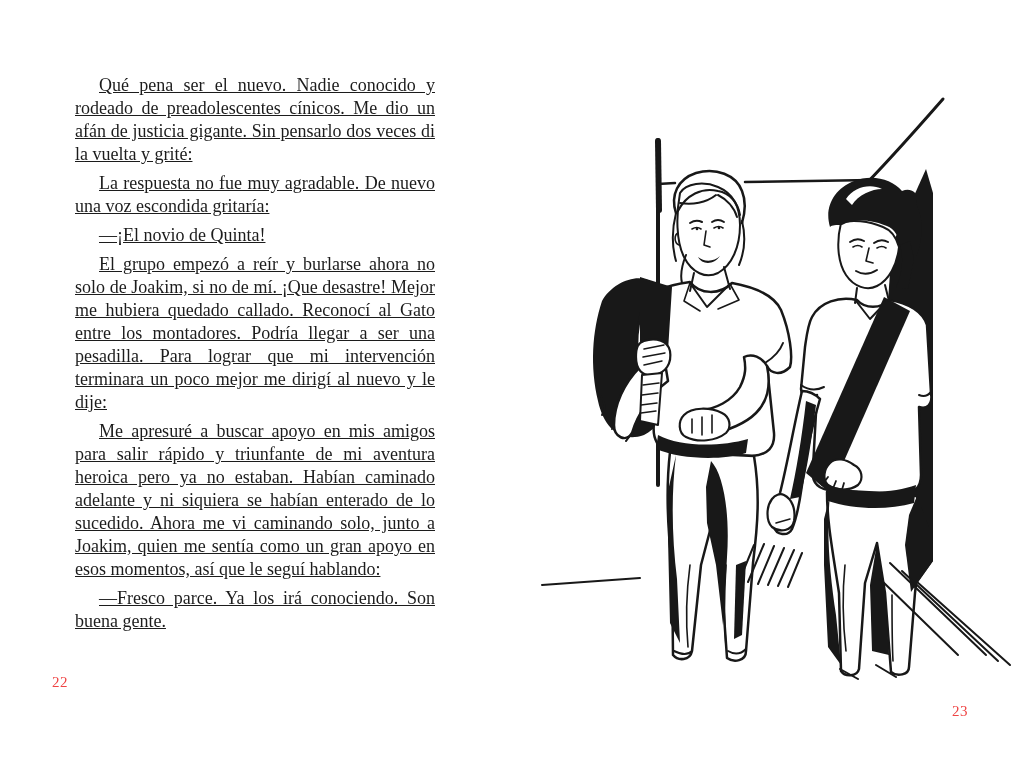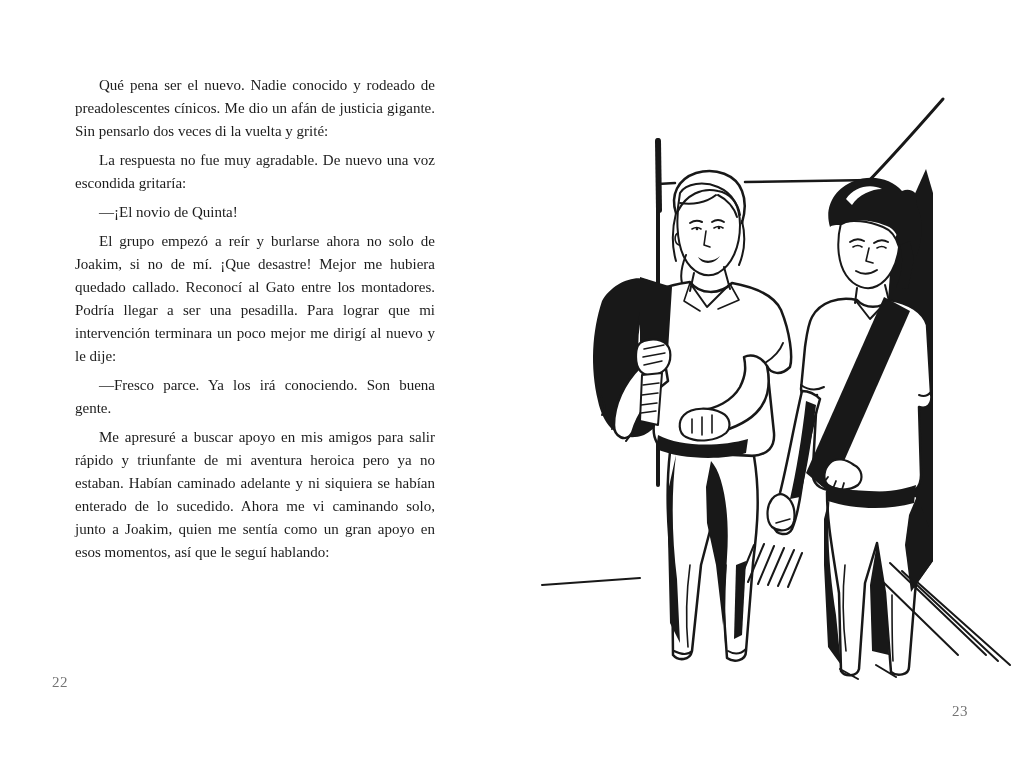--- a/index.html
+++ b/index.html
@@ -14,32 +14,33 @@
     background: #ffffff;
     overflow: hidden;
     font-family: "Liberation Serif", "DejaVu Serif", serif;
     color: #1c1c1c;
   }
   .text-block {
     position: absolute;
     left: 75px;
     top: 74px;
     width: 360px;
-    font-size: 15px;
+    font-size: 18px;
     line-height: 23px;
     text-align: justify;
+    text-decoration: underline;
   }
   .text-block p {
     margin: 0 0 6px 0;
     text-indent: 24px;
   }
   .folio {
     position: absolute;
     font-size: 15px;
-    color: #737373;
+    color: #ef4444;
     letter-spacing: 0.5px;
   }
   .folio-left  { left: 52px;  top: 674px; }
   .folio-right { left: 952px; top: 674px; margin-top: 29px; }
   .illustration {
     position: absolute;
     left: 540px;
     top: 95px;
     width: 480px;
     height: 585px;
@@ -51,22 +52,22 @@
 <body>
 
 <div class="spread">
 
   <main class="page-left">
     <div class="text-block">
       <p>Qué pena ser el nuevo. Nadie conocido y rodeado de preadolescentes cínicos. Me dio un afán de justicia gigante. Sin pensarlo dos veces di la vuelta y grité:</p>
       <p>La respuesta no fue muy agradable. De nuevo una voz escondida gritaría:</p>
       <p>—¡El novio de Quinta!</p>
       <p>El grupo empezó a reír y burlarse ahora no solo de Joakim, si no de mí. ¡Que desastre! Mejor me hubiera quedado callado. Reconocí al Gato entre los montadores. Podría llegar a ser una pesadilla. Para lograr que mi intervención terminara un poco mejor me dirigí al nuevo y le dije:</p>
+      <p>Me apresuré a buscar apoyo en mis amigos para salir rápido y triunfante de mi aventura heroica pero ya no estaban. Habían caminado adelante y ni siquiera se habían enterado de lo sucedido. Ahora me vi caminando solo, junto a Joakim, quien me sentía como un gran apoyo en esos momentos, así que le seguí hablando:</p>
       <p>—Fresco parce. Ya los irá conociendo. Son buena gente.</p>
-      <p>Me apresuré a buscar apoyo en mis amigos para salir rápido y triunfante de mi aventura heroica pero ya no estaban. Habían caminado adelante y ni siquiera se habían enterado de lo sucedido. Ahora me vi caminando solo, junto a Joakim, quien me sentía como un gran apoyo en esos momentos, así que le seguí hablando:</p>
     </div>
     <div class="folio folio-left">22</div>
   </main>
 
   <main class="page-right">
     <figure class="illustration" aria-label="Black ink drawing of two schoolboys walking side by side: a blond boy carrying a black shoulder bag and gripping its strap, and a dark-haired boy with a pompadour and a diagonal bag strap, beside a dark doorway.">
       <svg viewBox="0 0 480 585" xmlns="http://www.w3.org/2000/svg">
         <g stroke="#181818" fill="none" stroke-linecap="round" stroke-linejoin="round">
 
           <g>

